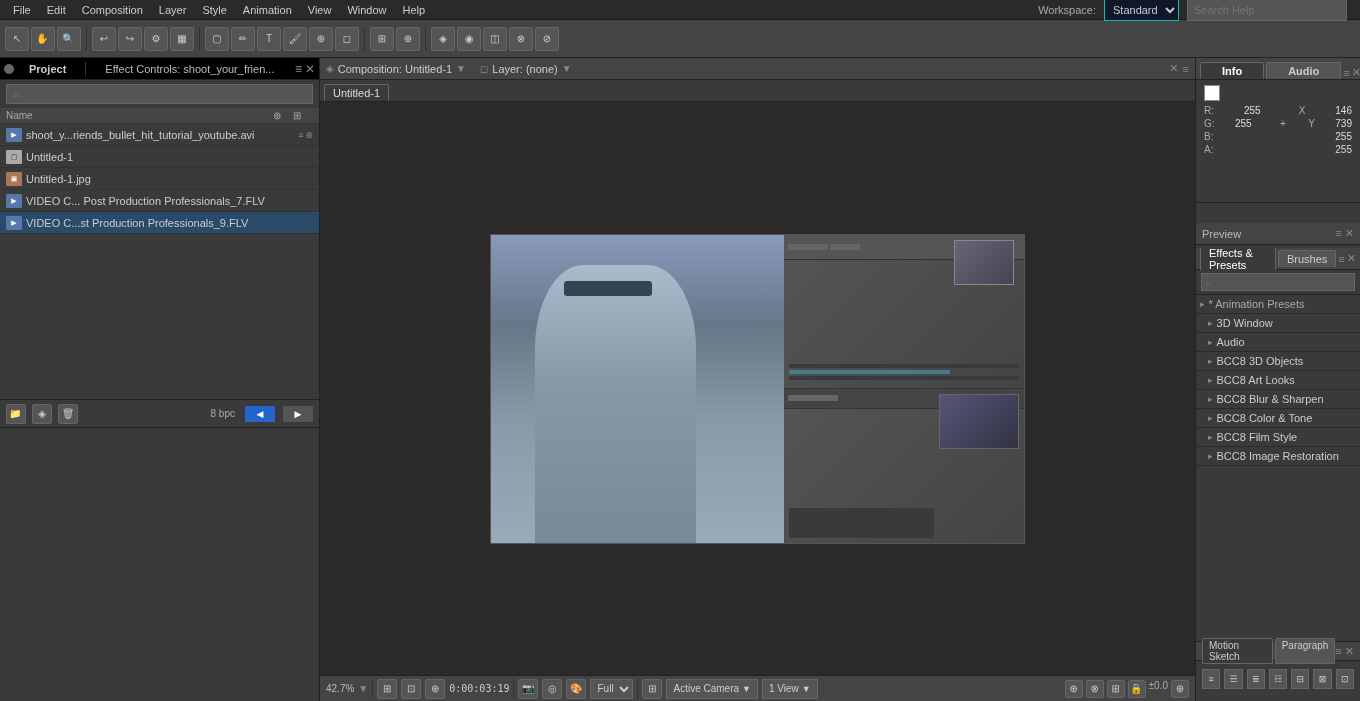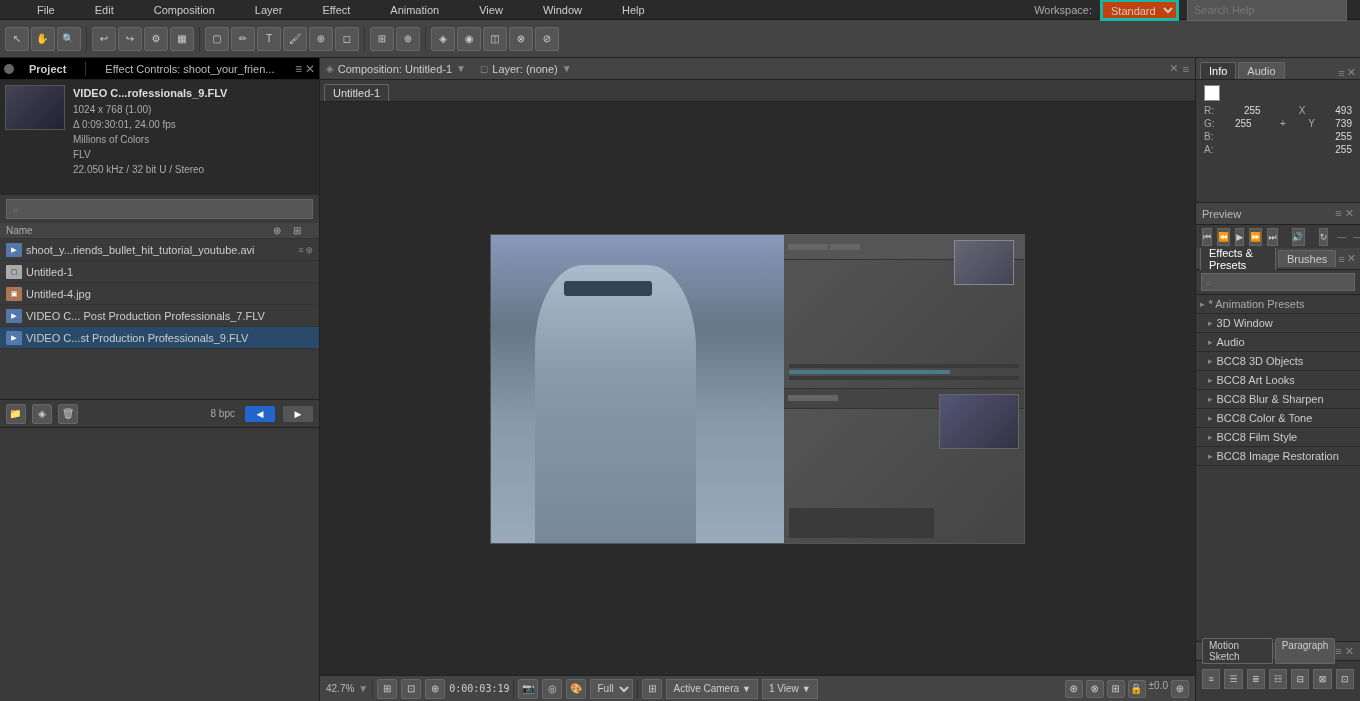--- a/index.html
+++ b/index.html
@@ -20,21 +20,20 @@
       display: flex;
       align-items: center;
       padding: 0 5px;
       border-bottom: 1px solid #1a1a1a;
     }
     .menu-item {
       padding: 2px 8px;
       cursor: pointer;
       font-size: 11px;
       color: #cccccc;
-      margin-left: 24px;
     }
 
     
     #toolbar {
       height: 38px;
       background: #444444;
       display: flex;
       align-items: center;
       padding: 0 5px;
       gap: 2px;
@@ -53,22 +52,22 @@
       font-size: 10px;
       color: #ccc;
     }
     .toolbar-separator {
       width: 1px;
       height: 24px;
       background: #333;
       margin: 0 3px;
     }
     .workspace-select {
-      background: #c2410c;
-      border: 3px solid #14b8a6;
+      background: #0f172a;
+      border: 1px solid #14b8a6;
       color: #ccc;
       font-size: 11px;
       padding: 2px 4px;
       height: 22px;
     }
     .search-box {
       background: #555;
       border: 1px solid #666;
       color: #ccc;
       font-size: 11px;
@@ -376,28 +375,29 @@
     .tab-bar {
       height: 22px;
       background: #444;
       display: flex;
       align-items: flex-end;
       padding: 0 4px;
       border-bottom: 1px solid #222;
       gap: 2px;
     }
     .tab-btn {
-      padding: 2px 8px;
+      padding: 2px 21px;
       background: #555;
       border: 1px solid #666;
       border-bottom: none;
       border-radius: 2px 2px 0 0;
       cursor: pointer;
       font-size: 11px;
       color: #ccc;
+      font-weight: bold;
     }
     .tab-btn.active { background: #3a3a3a; color: #fff; }
 
     .info-content {
       padding: 5px 8px;
       font-size: 10px;
       background: #3a3a3a;
     }
     .info-row {
       display: flex;
@@ -424,20 +424,21 @@
     .preview-header {
       height: 22px;
       background: #444;
       display: flex;
       align-items: center;
       padding: 0 6px;
       justify-content: space-between;
       font-size: 11px;
       color: #bbb;
       border-bottom: 1px solid #222;
+      margin-top: 20px;
     }
     .preview-controls {
       display: flex;
       align-items: center;
       padding: 3px 6px;
       gap: 5px;
       background: #3a3a3a;
     }
     .preview-btn {
       width: 18px;
@@ -570,21 +571,21 @@
     }
   </style>
 </head>
 <body>
 
 <div id="menu-bar">
   <span class="menu-item">File</span>
   <span class="menu-item">Edit</span>
   <span class="menu-item">Composition</span>
   <span class="menu-item">Layer</span>
-  <span class="menu-item">Effect</span>
+  <span class="menu-item">Style</span>
   <span class="menu-item">Animation</span>
   <span class="menu-item">View</span>
   <span class="menu-item">Window</span>
   <span class="menu-item">Help</span>
   <div style="margin-left: auto; display: flex; align-items: center; gap: 8px; padding-right: 8px;">
     <span style="font-size:11px; color:#aaa;">Workspace:</span>
     <select class="workspace-select">
       <option>Standard</option>
     </select>
     <input class="search-box" type="text" placeholder="Search Help" style="">
@@ -628,33 +629,20 @@
         <div class="panel-close-btn"></div>
         <span style="font-size:11px; color:#ccc; font-weight:bold;">Project</span>
         <div style="width:1px; height:14px; background:#333; margin:0 4px;"></div>
         <span style="font-size:11px; color:#bbb;">Effect Controls: shoot_your_frien...</span>
         <div style="margin-left:auto; display:flex; gap:3px;">
           <span style="font-size:12px; color:#888; cursor:pointer;">≡</span>
           <span style="font-size:12px; color:#888; cursor:pointer;">✕</span>
         </div>
       </div>
 
-      <div id="project-preview" style="height:115px;">
-        <div class="project-thumbnail">
-          <div class="thumbnail-img"></div>
-        </div>
-        <div class="project-info">
-          <div class="filename">VIDEO C...rofessionals_9.FLV</div>
-          <div>1024 x 768 (1.00)</div>
-          <div>Δ 0:09:30:01, 24.00 fps</div>
-          <div>Millions of Colors</div>
-          <div>FLV</div>
-          <div>22.050 kHz / 32 bit U / Stereo</div>
-        </div>
-      </div>
 
       <div class="project-search">
         <input type="text" placeholder="⌕" style="width: 100%; background: rgb(85, 85, 85); border: 1px solid rgb(102, 102, 102); color: rgb(204, 204, 204); font-size: 11px; padding: 2px 6px; height: 20px;">
       </div>
 
       <div class="file-list-header">
         <span style="flex:1;">Name</span>
         <span style="width:20px;">⊕</span>
         <span style="width:20px;">⊞</span>
       </div>
@@ -667,21 +655,21 @@
             <span style="font-size:9px; color:#888; cursor:pointer;">≡</span>
             <span style="font-size:9px; color:#888; cursor:pointer;">⊕</span>
           </div>
         </div>
         <div class="file-list-item">
           <div class="file-icon file-icon-comp">▢</div>
           <span>Untitled-1</span>
         </div>
         <div class="file-list-item">
           <div class="file-icon file-icon-img">▣</div>
-          <span>Untitled-4.jpg</span>
+          <span>Untitled-1.jpg</span>
         </div>
         <div class="file-list-item">
           <div class="file-icon file-icon-video">▶</div>
           <span>VIDEO C... Post Production Professionals_7.FLV</span>
         </div>
         <div class="file-list-item selected">
           <div class="file-icon file-icon-video">▶</div>
           <span>VIDEO C...st Production Professionals_9.FLV</span>
         </div>
       </div>
@@ -810,21 +798,21 @@
         <div style="cursor:pointer; font-size:11px; color:#888;">✕</div>
       </div>
       <div class="info-content">
         <div style="display:flex; align-items:center; margin-bottom:4px;">
           <span class="color-swatch"></span>
         </div>
         <div class="info-row">
           <span class="info-label">R:</span>
           <span class="info-value">255</span>
           <span class="info-label" style="margin-left:8px;">X</span>
-          <span class="info-value">493</span>
+          <span class="info-value">146</span>
         </div>
         <div class="info-row">
           <span class="info-label">G:</span>
           <span class="info-value">255</span>
           <span style="margin-left:8px; color:#aaa;">+</span>
           <span class="info-label" style="margin-left:2px;">Y</span>
           <span class="info-value">739</span>
         </div>
         <div class="info-row">
           <span class="info-label">B:</span>

